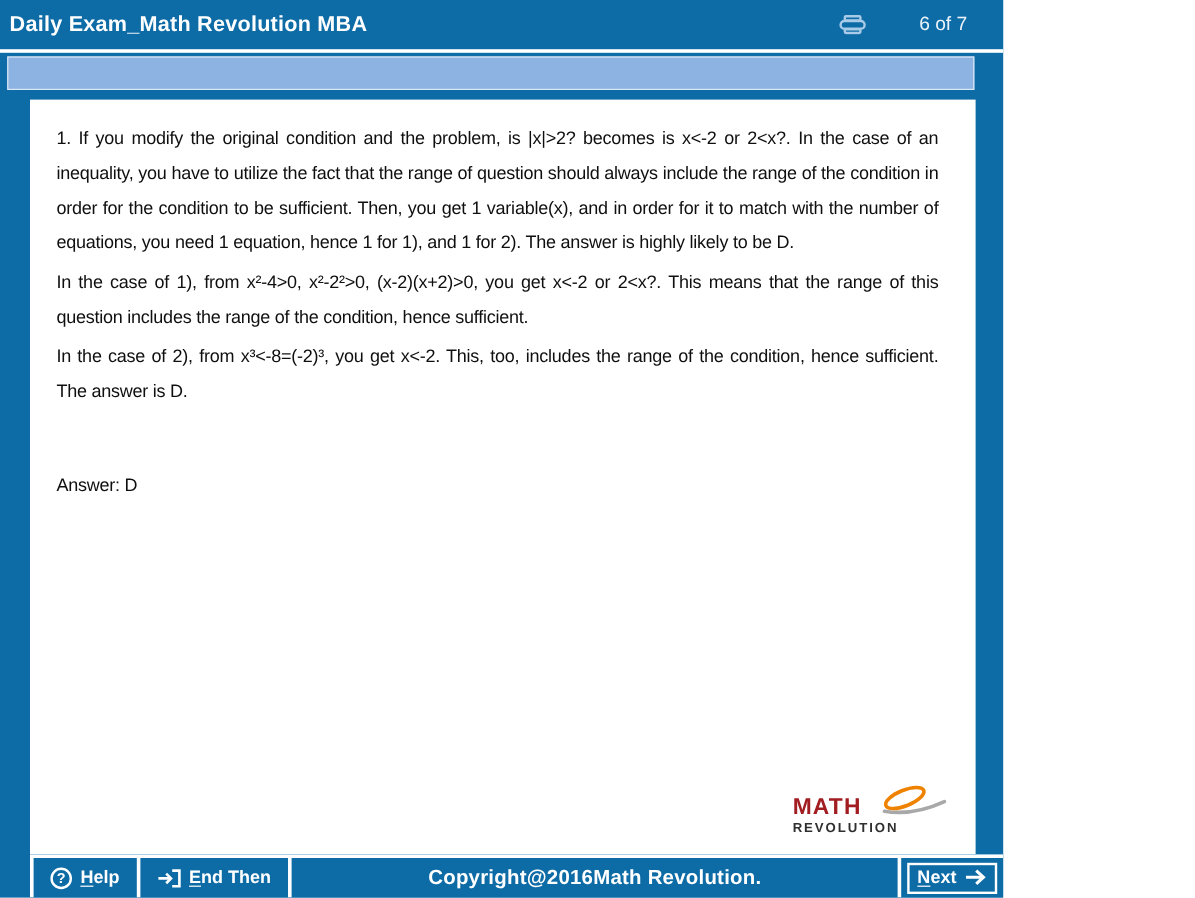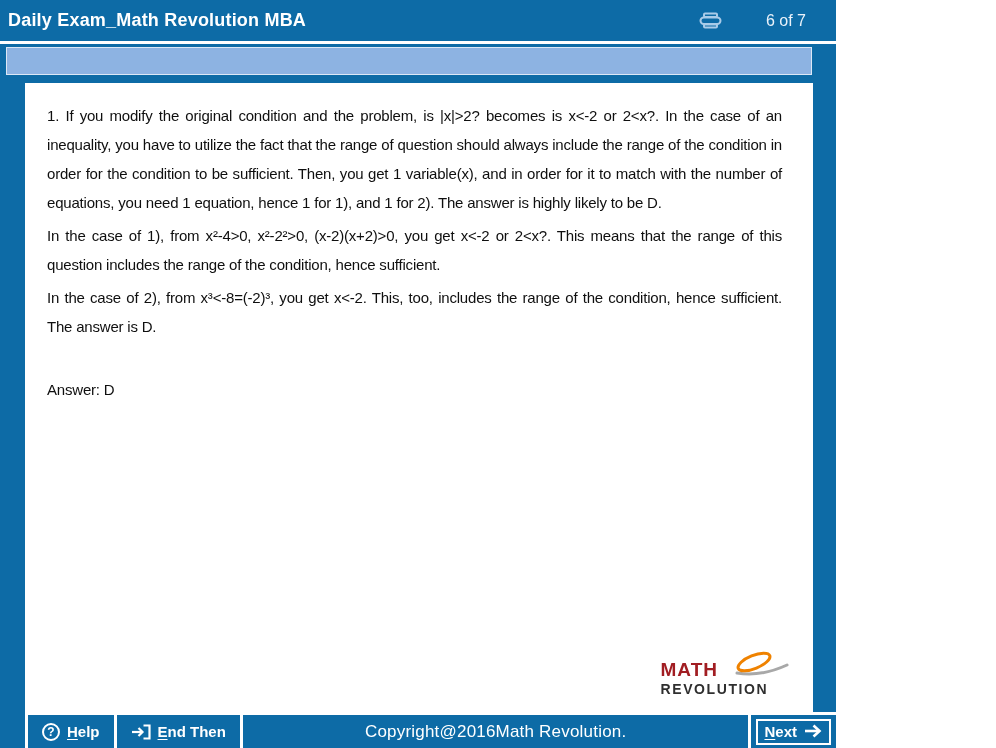--- a/index.html
+++ b/index.html
@@ -44,53 +44,53 @@
     padding: 18px 31px 0 22px;
     color: #0f0f0f;
   }
   .content p {
     font-size: 15px; line-height: 29px; letter-spacing: -0.2px;
     text-align: justify;
     margin-bottom: 4px;
   }
   .answer-line {
     font-size: 15px; line-height: 29px; letter-spacing: -0.2px;
-    margin-top: 34px;
+    margin-top: 49px;
   }
 
   
   .logo {
     position: absolute; right: 22px; bottom: 16px;
     text-align: left; line-height: 1;
   }
   .logo-top { position: relative; display: flex; align-items: flex-end; gap: 19px; }
   .logo-math {
     font-size: 19px; font-weight: bold; letter-spacing: 1px;
     color: #a11d22;
   }
   .logo-swoosh { margin-left: -4px; margin-bottom: 2px; }
   .logo-rev {
-    font-size: 14px; font-weight: bold; letter-spacing: 1.6px;
+    font-size: 11px; font-weight: bold; letter-spacing: 1.6px;
     color: #2f2f2f; margin-top: 3px;
   }
 
   
   .footer {
     position: absolute; left: 25px; right: 0; bottom: 0; height: 36px;
     background: #0d6ba6;
     border-top: 3px solid #ffffff;
     display: flex; align-items: stretch;
     color: #ffffff;
   }
   .sep { width: 3px; background: #ffffff; }
   .cell { display: flex; align-items: center; }
   .btn { gap: 7px; padding: 0 14px; cursor: pointer; font-size: 15px; font-weight: 600; white-space: nowrap; }
   .u { text-decoration: underline; text-underline-offset: 2px; }
   .center-cell { flex: 1; justify-content: center; }
-  .copyright { font-size: 17px; font-weight: normal; letter-spacing: 0.2px; }
+  .copyright { font-size: 17px; font-weight: bold; letter-spacing: 0.2px; }
   .next-cell { padding: 0 5px 0 5px; min-width: 84px; justify-content: center; }
   .next-btn {
     border: 2px solid #ffffff; padding: 2px 6px 3px 6px;
     display: flex; align-items: center; gap: 7px;
     font-size: 15px; font-weight: 600; cursor: pointer; white-space: nowrap;
   }
 
   
   .qcircle {
     width: 18px; height: 18px; border: 2px solid #ffffff; border-radius: 50%;

